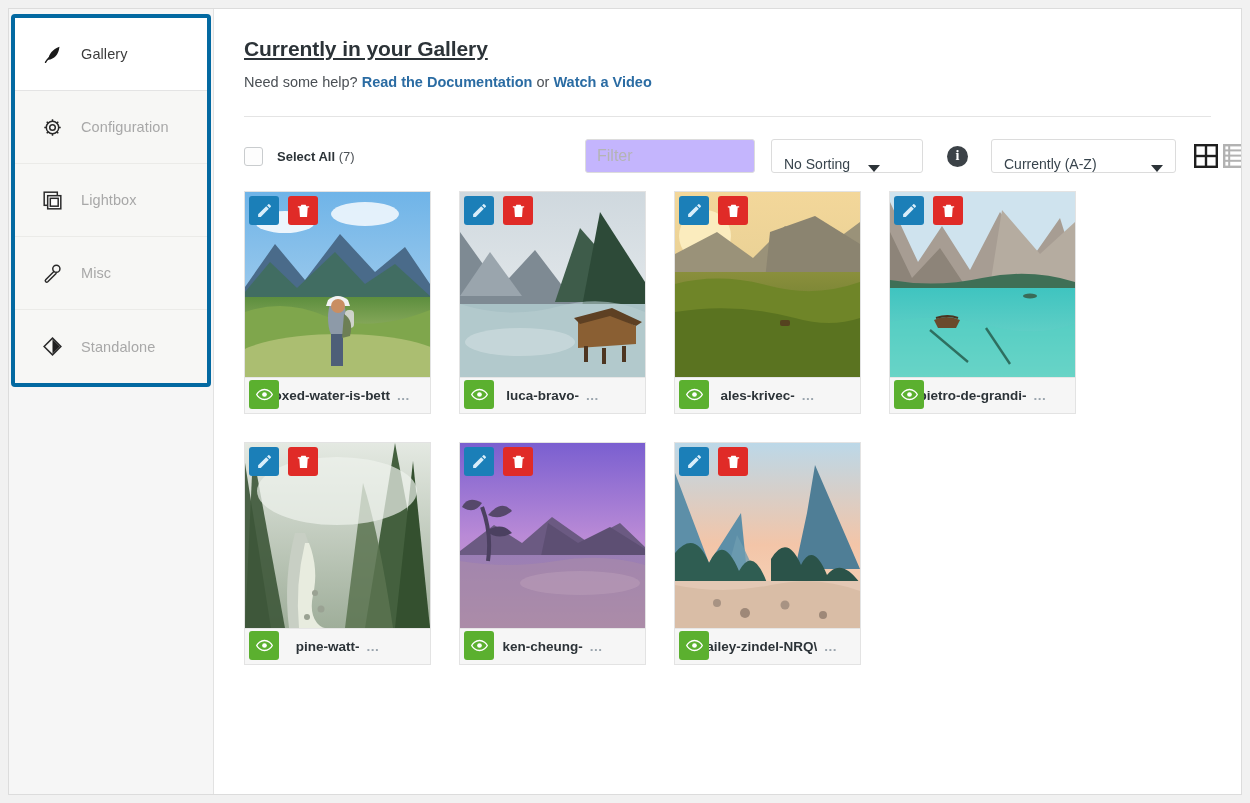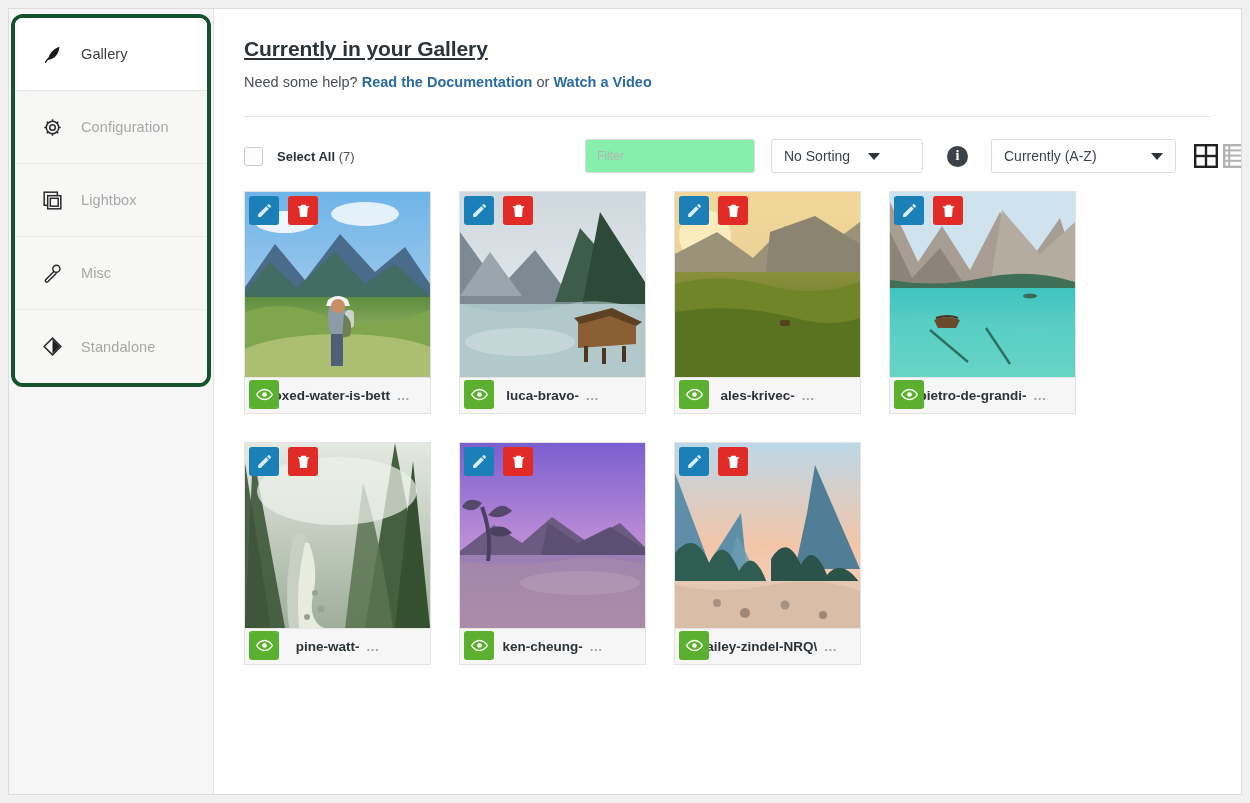--- a/index.html
+++ b/index.html
@@ -22,22 +22,22 @@
     width: 205px;
     flex: 0 0 205px;
     background: #f6f6f6;
     border-right: 1px solid #e2e2e2;
     position: relative;
   }
   .nav-focus {
     position: absolute;
     left: 2px; top: 5px;
     width: 200px;
-    border: 4px solid #14532d;
-    border-radius: 12px;
+    border: 4px solid #0369a1;
+    border-radius: 4px;
     background: #a16207;
     overflow: hidden;
   }
   .nav-list { background: #f7f7f5; }
   .nav-item {
     display: flex;
     align-items: center;
     height: 73px;
     padding-left: 26px;
     gap: 18px;
@@ -123,36 +123,36 @@
     left: 341px;
     top: 0;
     display: flex;
     align-items: center;
     gap: 0;
   }
   .filter-input {
     width: 170px; height: 34px;
     border: 1px solid #dcdcdc;
     border-radius: 3px;
-    background: #86efac;
+    background: #c4b5fd;
     font-family: "Liberation Sans", sans-serif;
-    font-size: 12px;
+    font-size: 16px;
     color: #444;
     padding: 0 11px;
     outline: none;
   }
   .filter-input::placeholder { color: #b4b4b4; }
 
   .select-box {
     height: 34px;
     border: 1px solid #dcdcdc;
     border-radius: 3px;
     background: #fff;
     display: flex;
-    align-items: center;
+    align-items: flex-end;
     padding: 0 12px;
     cursor: pointer;
     position: relative;
   }
   .select-box .sel-text {
     font-size: 14px;
     color: #38444d;
   }
   .caret {
     margin-left: auto;

